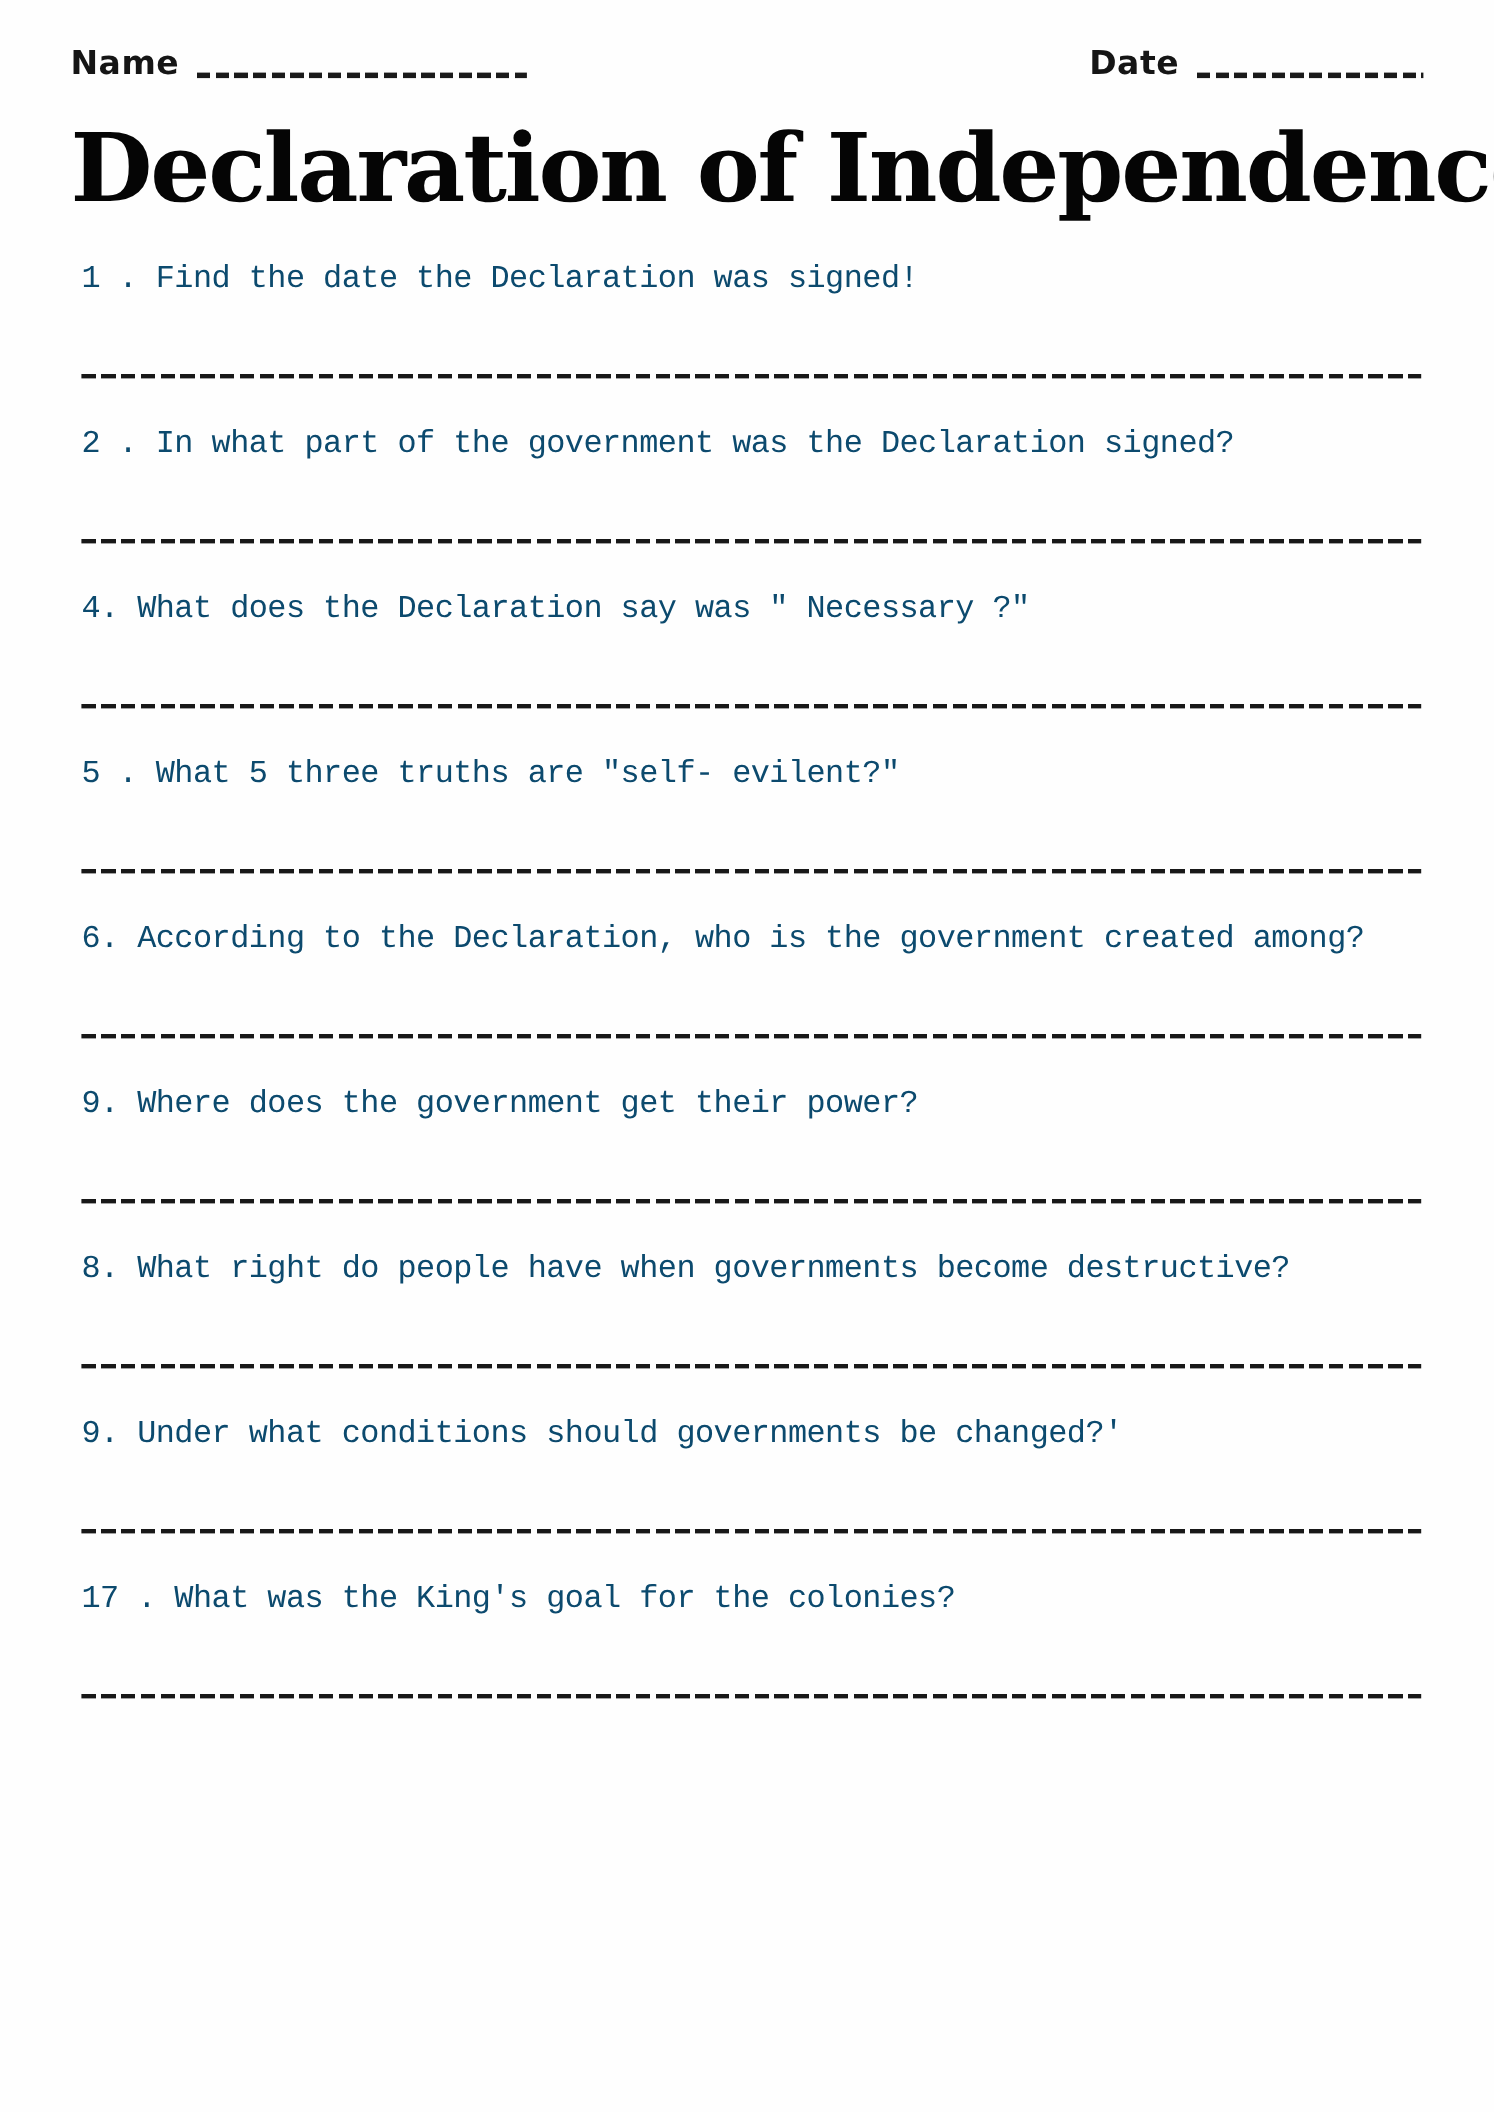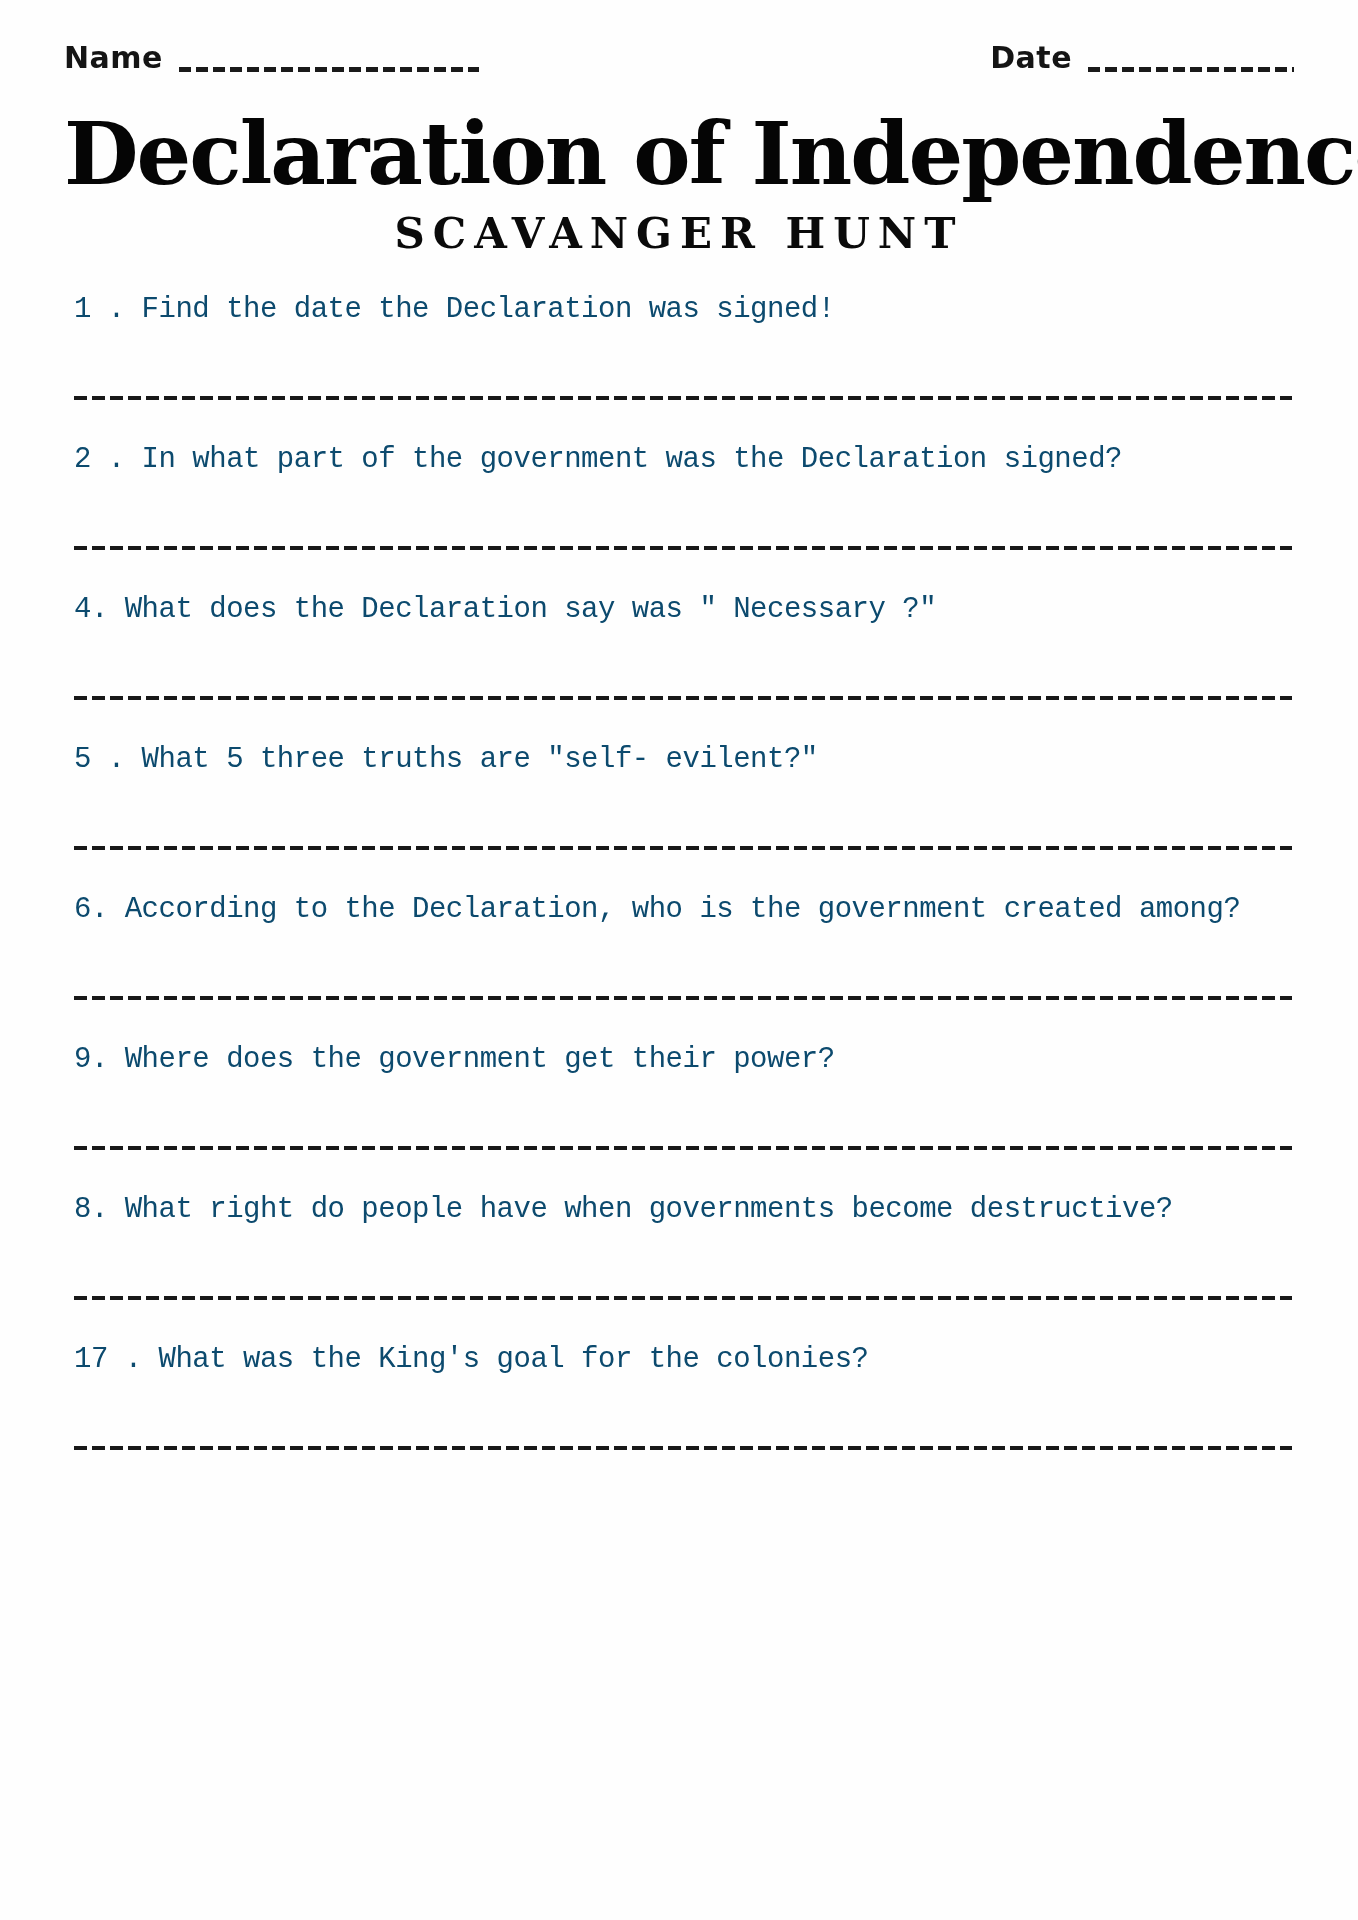--- a/index.html
+++ b/index.html
@@ -96,21 +96,20 @@
   <div class="topbar">
     <div>
       <span class="field-label">Name</span><span class="dash-line name-line"></span>
     </div>
     <div>
       <span class="field-label">Date</span><span class="dash-line date-line"></span>
     </div>
   </div>
 
   <h1 class="title">Declaration of Independence</h1>
-  <h2 class="subtitle">SCAVANGER HUNT</h2>
 
   <div class="questions">
 
     <section>
       <p class="question">1 . Find the date the Declaration was signed!</p>
       <div class="answer-line"></div>
     </section>
 
     <section>
       <p class="question">2 . In what part of the government was the Declaration signed?</p>
@@ -136,20 +135,24 @@
     <section>
       <p class="question">9. Where does the government get their power?</p>
       <div class="answer-line"></div>
     </section>
 
     <section>
       <p class="question">8. What right do people have when governments become destructive?</p>
       <div class="answer-line"></div>
     </section>
 
+    <section>
+      <p class="question">9. Under what conditions should governments be changed?'</p>
+      <div class="answer-line"></div>
+    </section>
 
     <section>
       <p class="question">17 . What was the King's goal for the colonies?</p>
       <div class="answer-line"></div>
     </section>
 
   </div>
 </div>
 
 </body></html>

